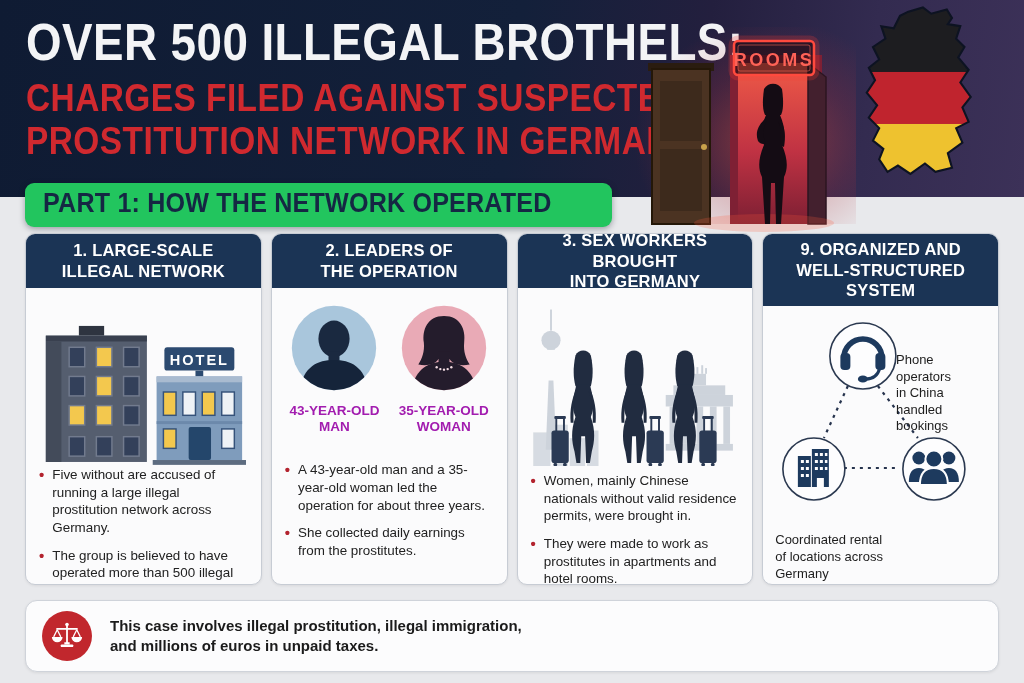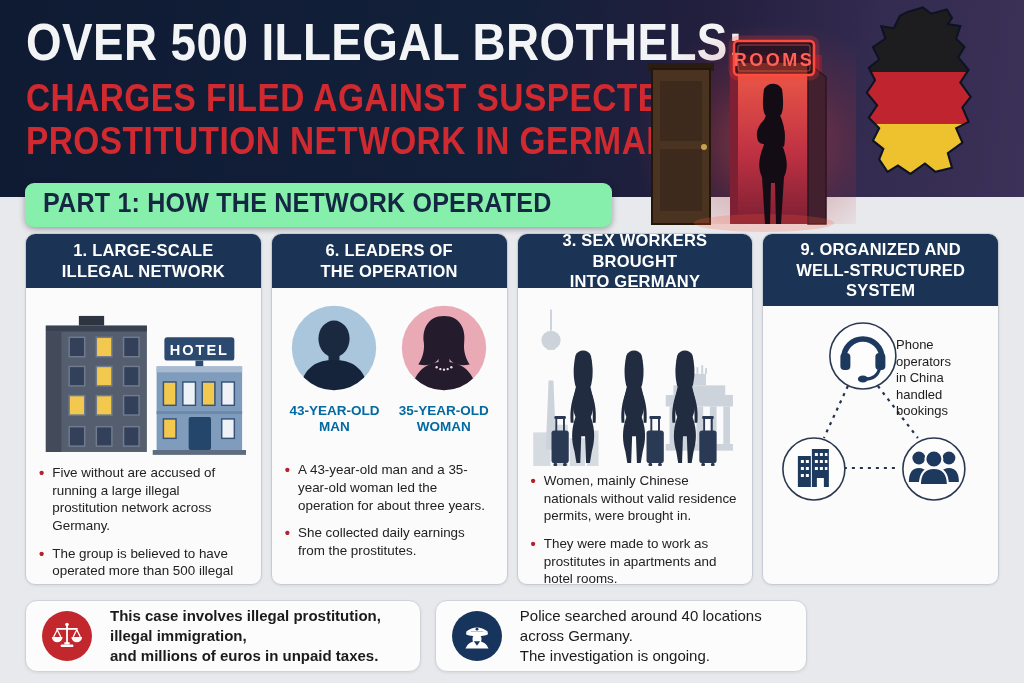--- a/index.html
+++ b/index.html
@@ -26,21 +26,21 @@
     margin:0; color:#d0292f; font-size:38px; font-weight:800; line-height:1.12;
     white-space:nowrap; letter-spacing:.5px;
     transform:scaleX(.88); transform-origin:left top;
   }
   .door-scene { position:absolute; left:634px; top:0; width:222px; height:251px; }
   .door-scene svg, .germany-map svg { display:block; width:100%; height:100%; }
   .germany-map { position:absolute; left:848px; top:5px; width:156px; height:188px; }
 
   
   .part-banner {
-    position:absolute; top:183px; left:25px; background:#86efac;
+    position:absolute; top:183px; left:25px; background:#22c55e;
     border-radius:9px; padding:5px 22px 8px 18px;
     box-shadow:0 2px 6px rgba(10,15,30,.35);
   }
   .part-banner span {
     display:inline-block; color:#152743; font-size:27px; font-weight:800;
     letter-spacing:.2px; white-space:nowrap;
     transform:scaleX(.93); transform-origin:left center;
   }
 
   
@@ -58,42 +58,42 @@
     display:flex; align-items:center; justify-content:center; text-align:center;
     padding:5px 6px;
   }
   .card-head span { white-space:pre-line; font-weight:800; font-size:16.5px; line-height:1.25; letter-spacing:.2px; }
   .card ul { list-style:none; margin:6px 0 0 0; padding:0 13px; }
   .card li { display:flex; font-size:13.4px; line-height:1.32; color:#222; margin-bottom:10px; }
   .card li::before { content:"•"; color:#b3232e; font-weight:700; font-size:15px; margin-right:8px; line-height:1.25; }
   .preline { white-space:pre-line; }
 
   .illus { display:flex; align-items:flex-start; justify-content:center; }
-  .illus-buildings { height:172px; padding-top:18px; }
+  .illus-buildings { height:172px; padding-top:28px; }
   .illus-buildings svg { width:206px; height:152px; }
   .illus-workers { height:180px; padding-top:10px; }
   .illus-workers svg { width:212px; height:168px; }
 
   .avatars { display:flex; justify-content:space-around; padding:16px 8px 0 8px; }
   .avatar { text-align:center; width:50%; }
   .avatar svg { width:88px; height:88px; }
-  .avatar-label { margin-top:7px; font-weight:800; font-size:13.5px; line-height:1.2; color:#0369a1; }
+  .avatar-label { margin-top:7px; font-weight:800; font-size:13.5px; line-height:1.2; color:#a21caf; }
   .card-leaders ul { margin-top:26px; }
 
   .diagram { position:relative; height:224px; }
   .diagram svg { position:absolute; left:0; top:0; width:100%; height:100%; }
   .phone-label {
-    position:absolute; right:6px; top:31px; width:96px;
+    position:absolute; right:6px; top:46px; width:96px;
     font-size:13px; line-height:1.28; color:#1d1d1d;
   }
   .captions { display:flex; padding:2px 6px 0 12px; }
   .caption { flex:1; font-size:13px; line-height:1.3; color:#1d1d1d; }
 
   
-  .footer { position:absolute; left:25px; top:600px; width:782px; height:72px; display:flex; gap:14px; }
+  .footer { position:absolute; left:25px; top:600px; width:974px; height:72px; display:flex; gap:14px; }
   .note {
     background:#fcfcfd; border:1px solid #cfd3da; border-radius:12px;
     display:flex; align-items:center; gap:18px; padding:0 16px;
     box-shadow:0 1px 3px rgba(0,0,0,.08);
   }
   .note-legal { flex:1.07; }
   .note-police { flex:1; }
   .badge { width:50px; height:50px; border-radius:50%; flex:none; display:flex; align-items:center; justify-content:center; }
   .badge-red { background:#c1272d; }
   .badge-navy { background:#17345c; }
@@ -241,21 +241,21 @@
           </li>
         <li>
             <span>The group is believed to have operated more than 500 illegal brothels.</span>
           </li>
 
       </ul>
     </section>
 
     <section class="card card-leaders">
       <div class="card-head">
-        <span class="preline">6. LEADERS OF
+        <span class="preline">2. LEADERS OF
 THE OPERATION</span>
       </div>
       <div class="avatars">
         <div class="avatar">
           <svg viewBox="0 0 96 96">
             <defs>
                 <clipPath id="avc1">
                   <circle cx="48" cy="48" r="46"></circle>
                 </clipPath>
               </defs>
@@ -459,20 +459,23 @@
               <circle cx="170" cy="153" r="8.5"></circle>
               <path d="M156,179 q0,-17 14,-17 q14,0 14,17 z"></path>
             </g>
           </g>
         </svg>
         <div class="phone-label preline">Phone operators
 in China handled
 bookings</div>
       </div>
       <div class="captions">
+        <div class="caption preline">Coordinated rental
+of locations across
+Germany</div>
       </div>
     </section>
   </main>
 
   <footer class="footer">
     <div class="note note-legal">
       <div class="badge badge-red">
         <svg viewBox="0 0 36 36">
           <g fill="#ffffff" stroke="#ffffff">
             <circle cx="18" cy="5" r="2" stroke="none"></circle>
@@ -483,31 +486,15 @@
             <path d="M29,11 L25,19 M29,11 L33,19" fill="none" stroke-width="1.4"></path>
             <path d="M23,19 a6,6 0 0 0 12,0 z" stroke="none"></path>
             <rect x="15" y="25" width="6" height="2.5" stroke="none"></rect>
             <rect x="11" y="27.5" width="14" height="3" rx="1" stroke="none"></rect>
           </g>
         </svg>
       </div>
       <p class="bold preline">This case involves illegal prostitution, illegal immigration,
 and millions of euros in unpaid taxes.</p>
     </div>
-    <div class="note note-police">
-      <div class="badge badge-navy">
-        <svg viewBox="0 0 36 36">
-          <g fill="#ffffff">
-            <path d="M6,13 Q18,4 30,13 L30,15 Q18,10 6,15 Z"></path>
-            <ellipse cx="18" cy="15.5" rx="12.5" ry="2.8"></ellipse>
-            <rect x="13" y="17" width="10" height="9" rx="4"></rect>
-            <path d="M5,32 Q8,23.5 18,23.5 Q28,23.5 31,32 Z"></path>
-          </g>
-          <circle cx="18" cy="10.3" r="1.6" fill="#17345c"></circle>
-          <path d="M14.5,24 L18,29 L21.5,24 Z" fill="#17345c"></path>
-        </svg>
-      </div>
-      <p class="preline">Police searched around 40 locations across Germany.
-The investigation is ongoing.</p>
-    </div>
   </footer>
 
 </div>
 
 </body></html>

